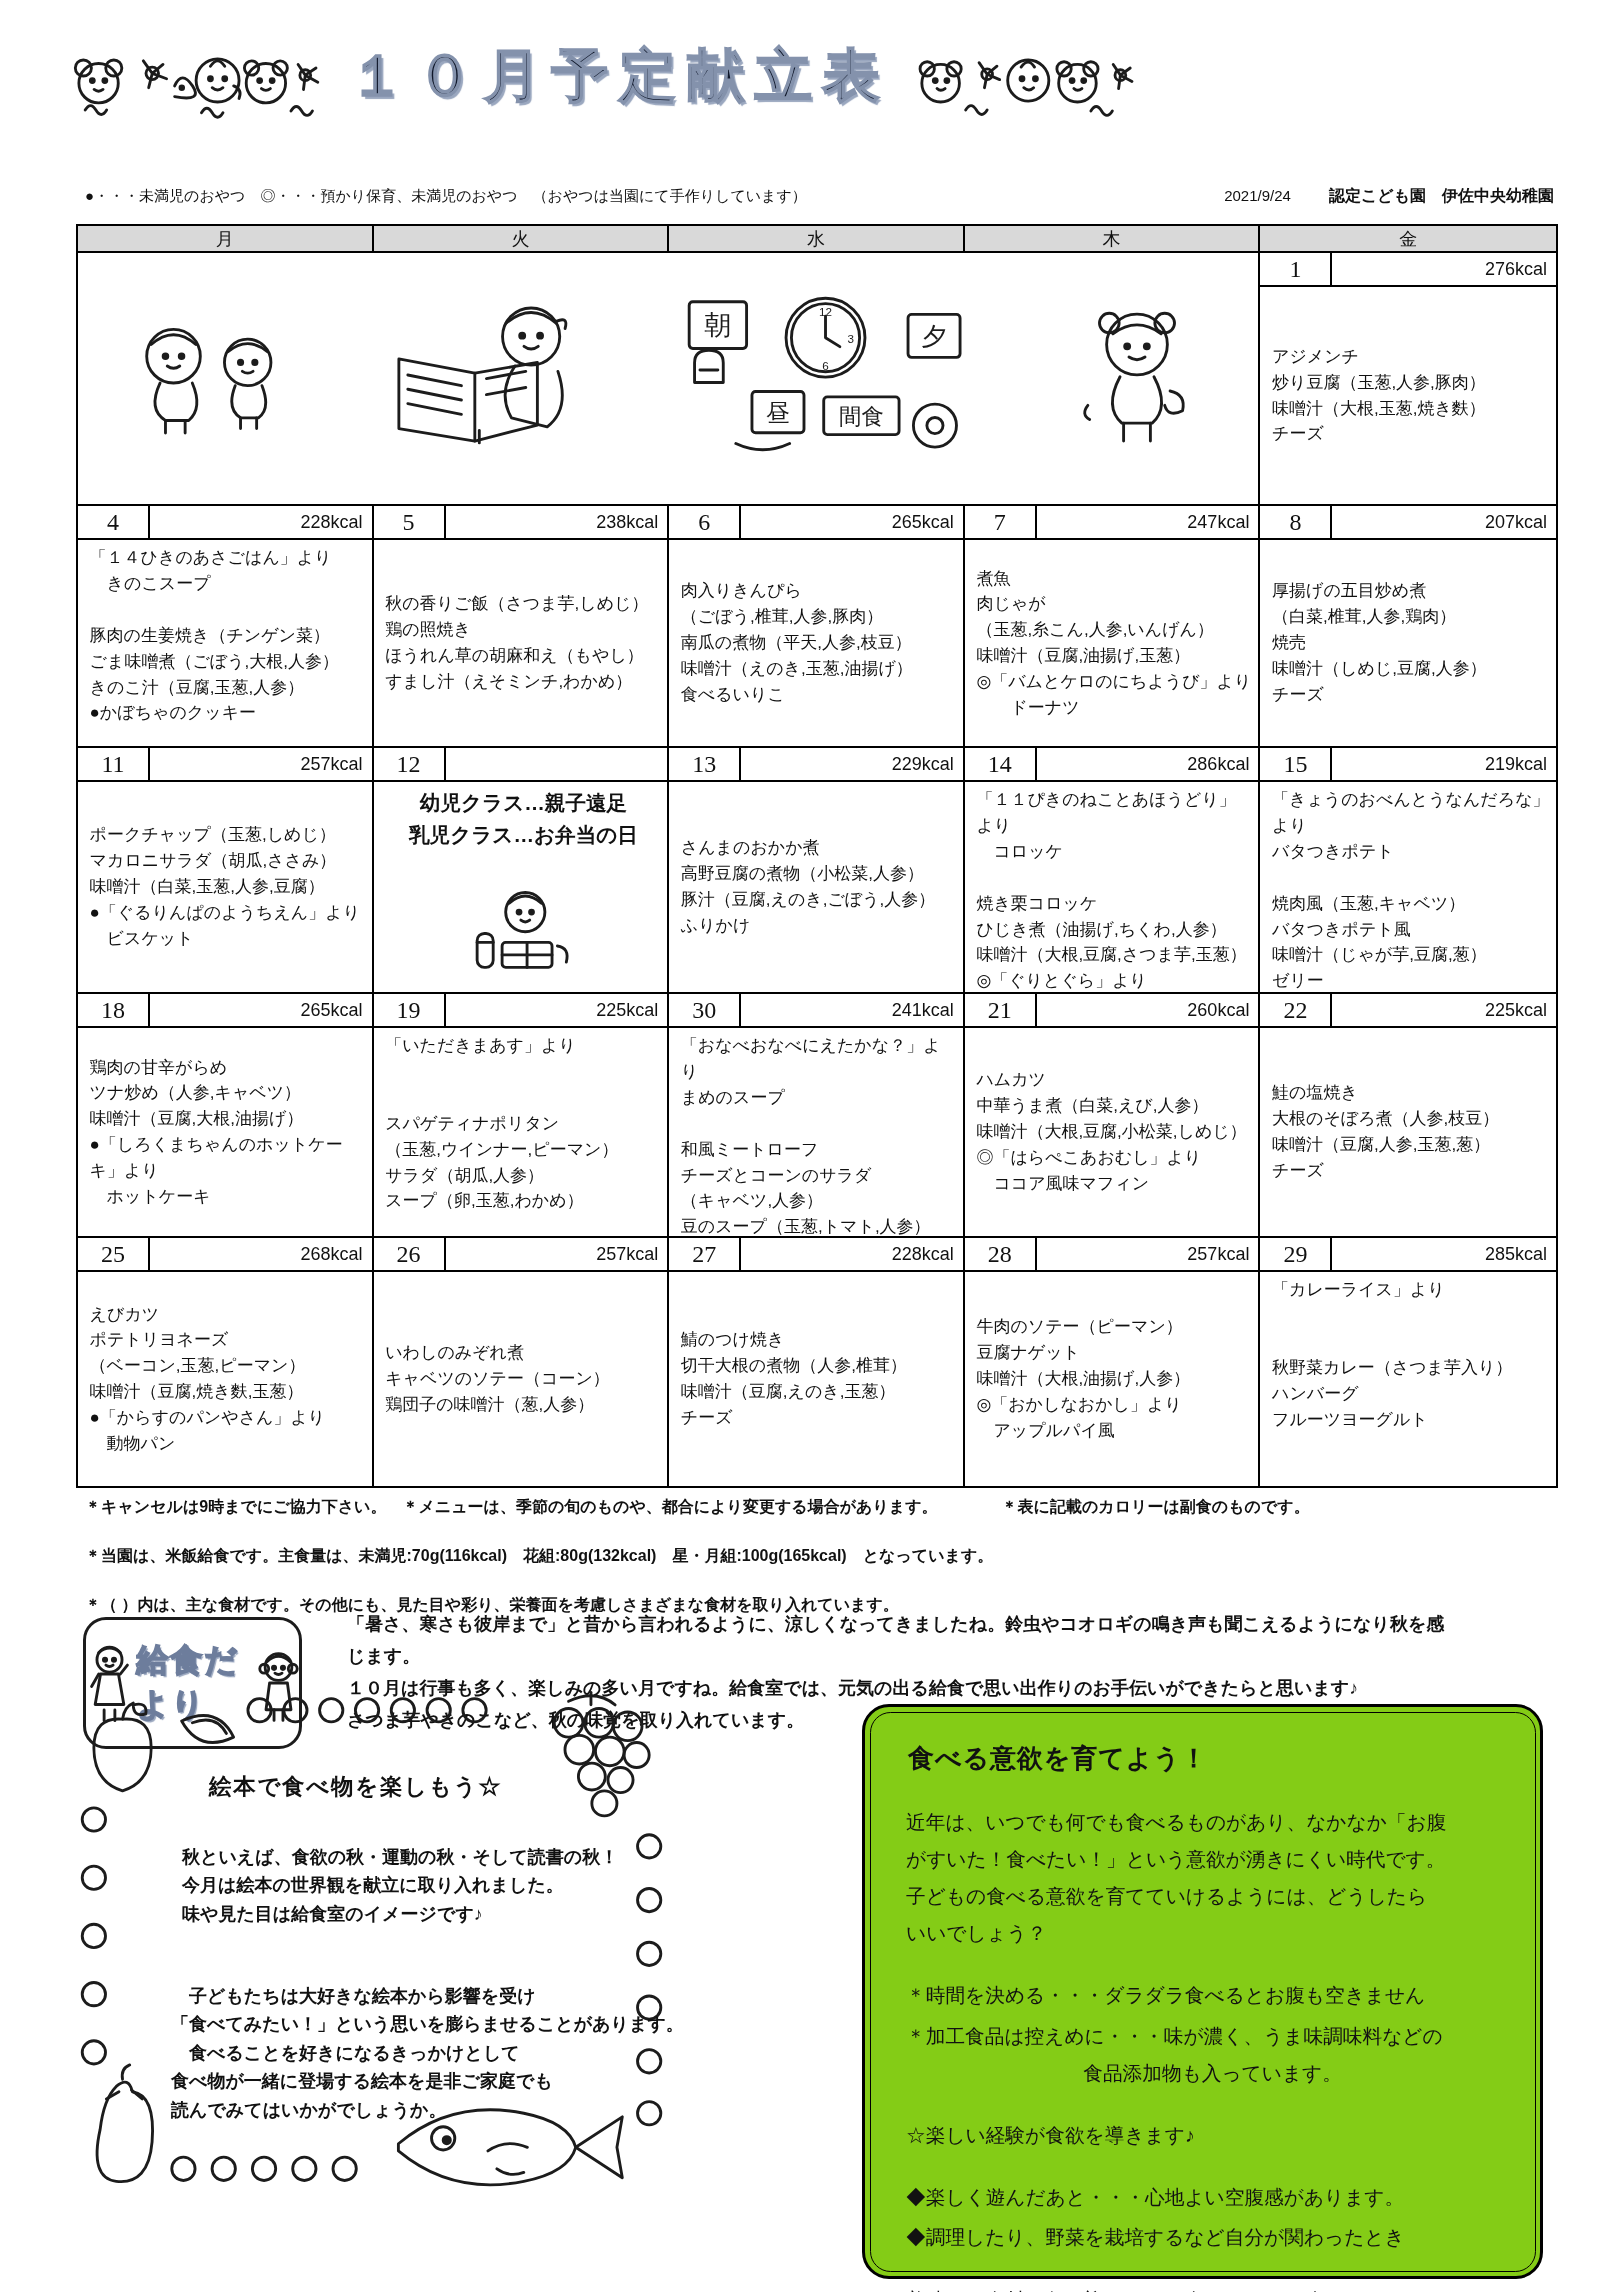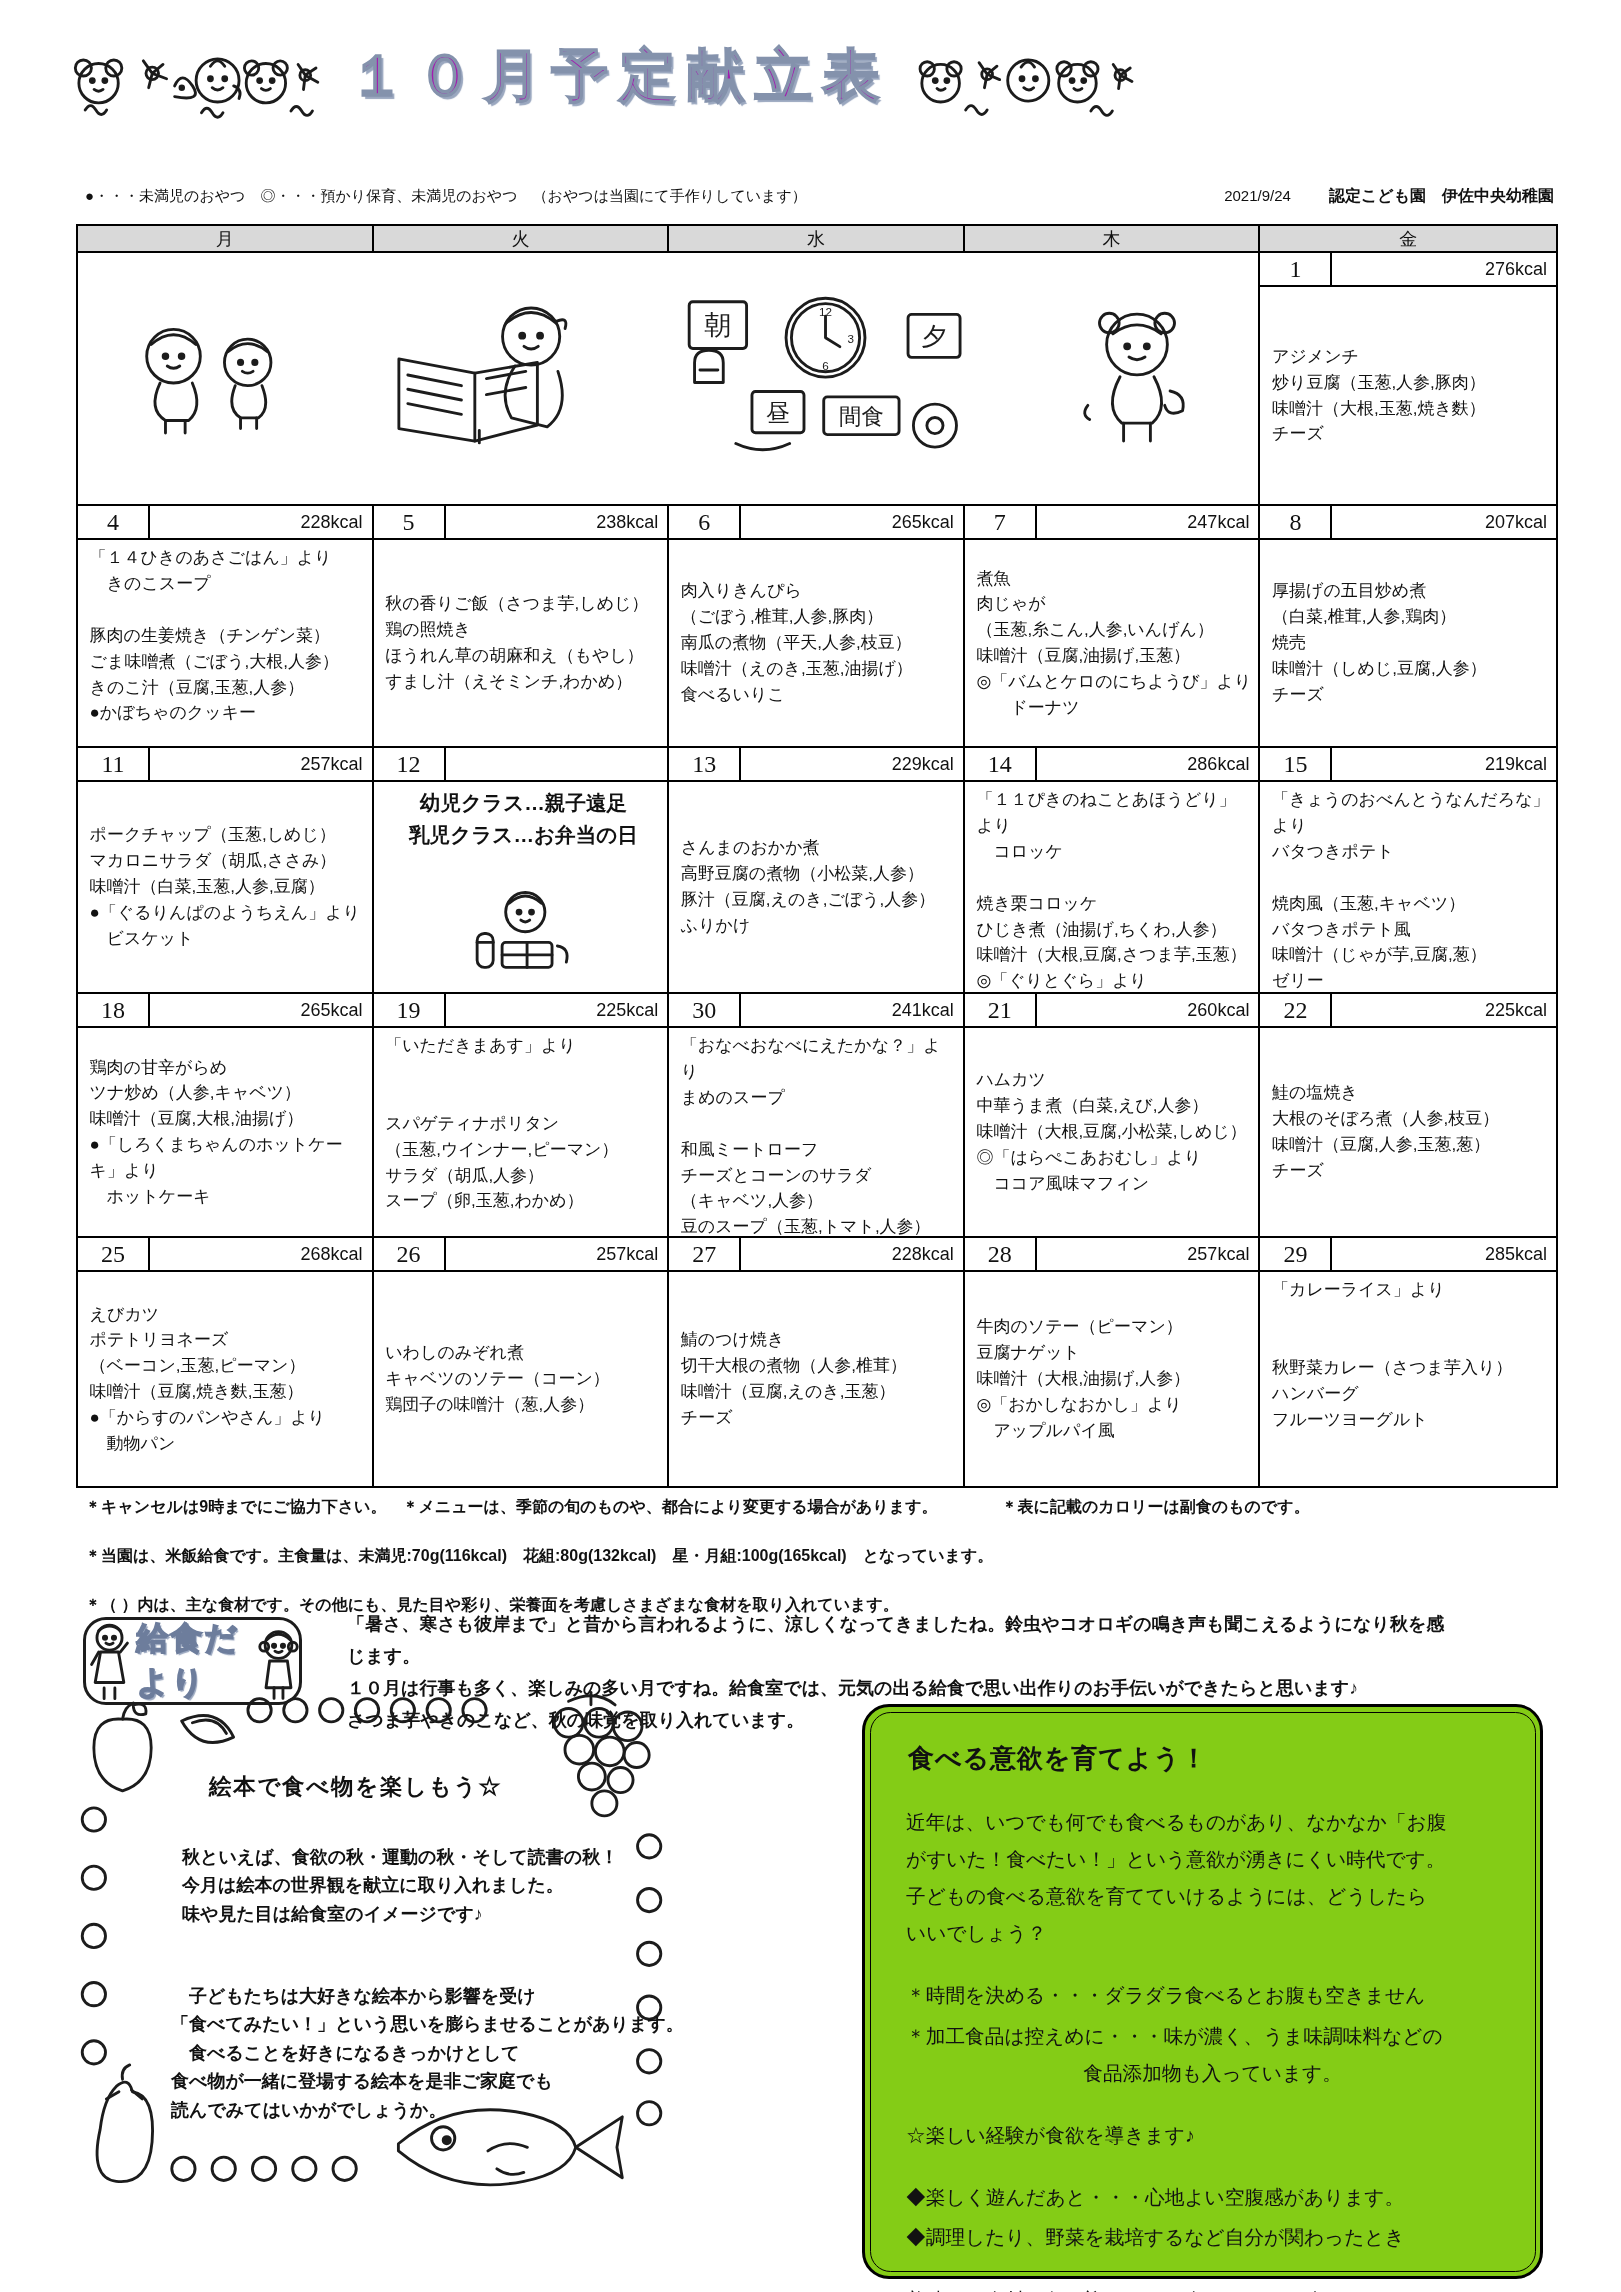--- a/index.html
+++ b/index.html
@@ -3,21 +3,21 @@
 <meta charset="utf-8">
 <style>
   html,body{margin:0;padding:0;background:#fff;}
   .page{position:relative;width:1621px;height:2293px;background:#fff;overflow:hidden;
         font-family:"Liberation Sans",sans-serif;color:#111;}
   svg{display:block;}
   .doodle{stroke:#1c1c1c;fill:none;stroke-width:3.2;stroke-linecap:round;stroke-linejoin:round;}
 
   
   .header-row{position:absolute;left:67px;top:34px;display:flex;align-items:center;gap:21.5px;}
-  .page-title{font-size:57px;font-weight:bold;letter-spacing:10.7px;color:#a21caf;
+  .page-title{font-size:57px;font-weight:bold;letter-spacing:10.7px;color:#0f172a;
       -webkit-text-stroke:1.8px #8492ac;text-shadow:2.7px 2.7px 0.9px #9aa7bf;white-space:nowrap;}
   .legend-row{position:absolute;left:85px;top:186px;width:1469px;display:flex;align-items:baseline;font-size:15px;}
   .legend-text{flex:1;}
   .issue-date{margin-right:38px;}
   .school-name{font-weight:600;font-size:16px;}
 
   
   .calendar{position:absolute;left:76px;top:224px;width:1482px;border:2.7px solid #000;box-sizing:border-box;}
   .cal-row{display:grid;grid-template-columns:repeat(5,1fr);}
   .cal-row.hdr{height:27px;}
@@ -43,21 +43,21 @@
   .menu.top{justify-content:flex-start;}
   .menu.event{align-items:center;justify-content:center;text-align:center;font-weight:bold;font-size:20.6px;gap:5.4px;}
   .illu-cell{align-items:center;justify-content:center;}
   .illu-row{flex:1;display:flex;align-items:center;justify-content:space-around;width:100%;padding:7.2px 9px;box-sizing:border-box;}
 
   
   .footnotes{position:absolute;left:85px;top:1497px;width:1397px;font-size:16px;font-weight:600;}
   .footnotes div{margin-bottom:28px;white-space:pre;}
 
   
-  .banner{position:absolute;left:83px;top:1617px;width:219px;height:88px;border:3.1px solid #1c1c1c;
+  .banner{position:absolute;left:83px;top:1617px;width:219px;height:132px;border:3.1px solid #1c1c1c;
       border-radius:23px;display:flex;align-items:center;justify-content:center;gap:3.6px;box-sizing:border-box;}
   .banner-title{font-size:32px;font-weight:bold;letter-spacing:1.8px;color:#dde4ef;
       -webkit-text-stroke:1.6px #6d7d9c;text-shadow:1.8px 1.8px 0.9px #9aa7bf;writing-mode:horizontal-tb;}
   .news-body{position:absolute;left:347px;top:1608px;width:1102px;font-size:18px;font-weight:600;
       line-height:1.78;white-space:pre-line;}
 
   
   .books{position:absolute;left:67px;top:1685px;width:618px;height:518px;}
   .books-art{position:absolute;left:0;top:0;}
   .books-title{position:absolute;left:142px;top:86px;font-size:22.4px;font-weight:600;letter-spacing:1.8px;}

